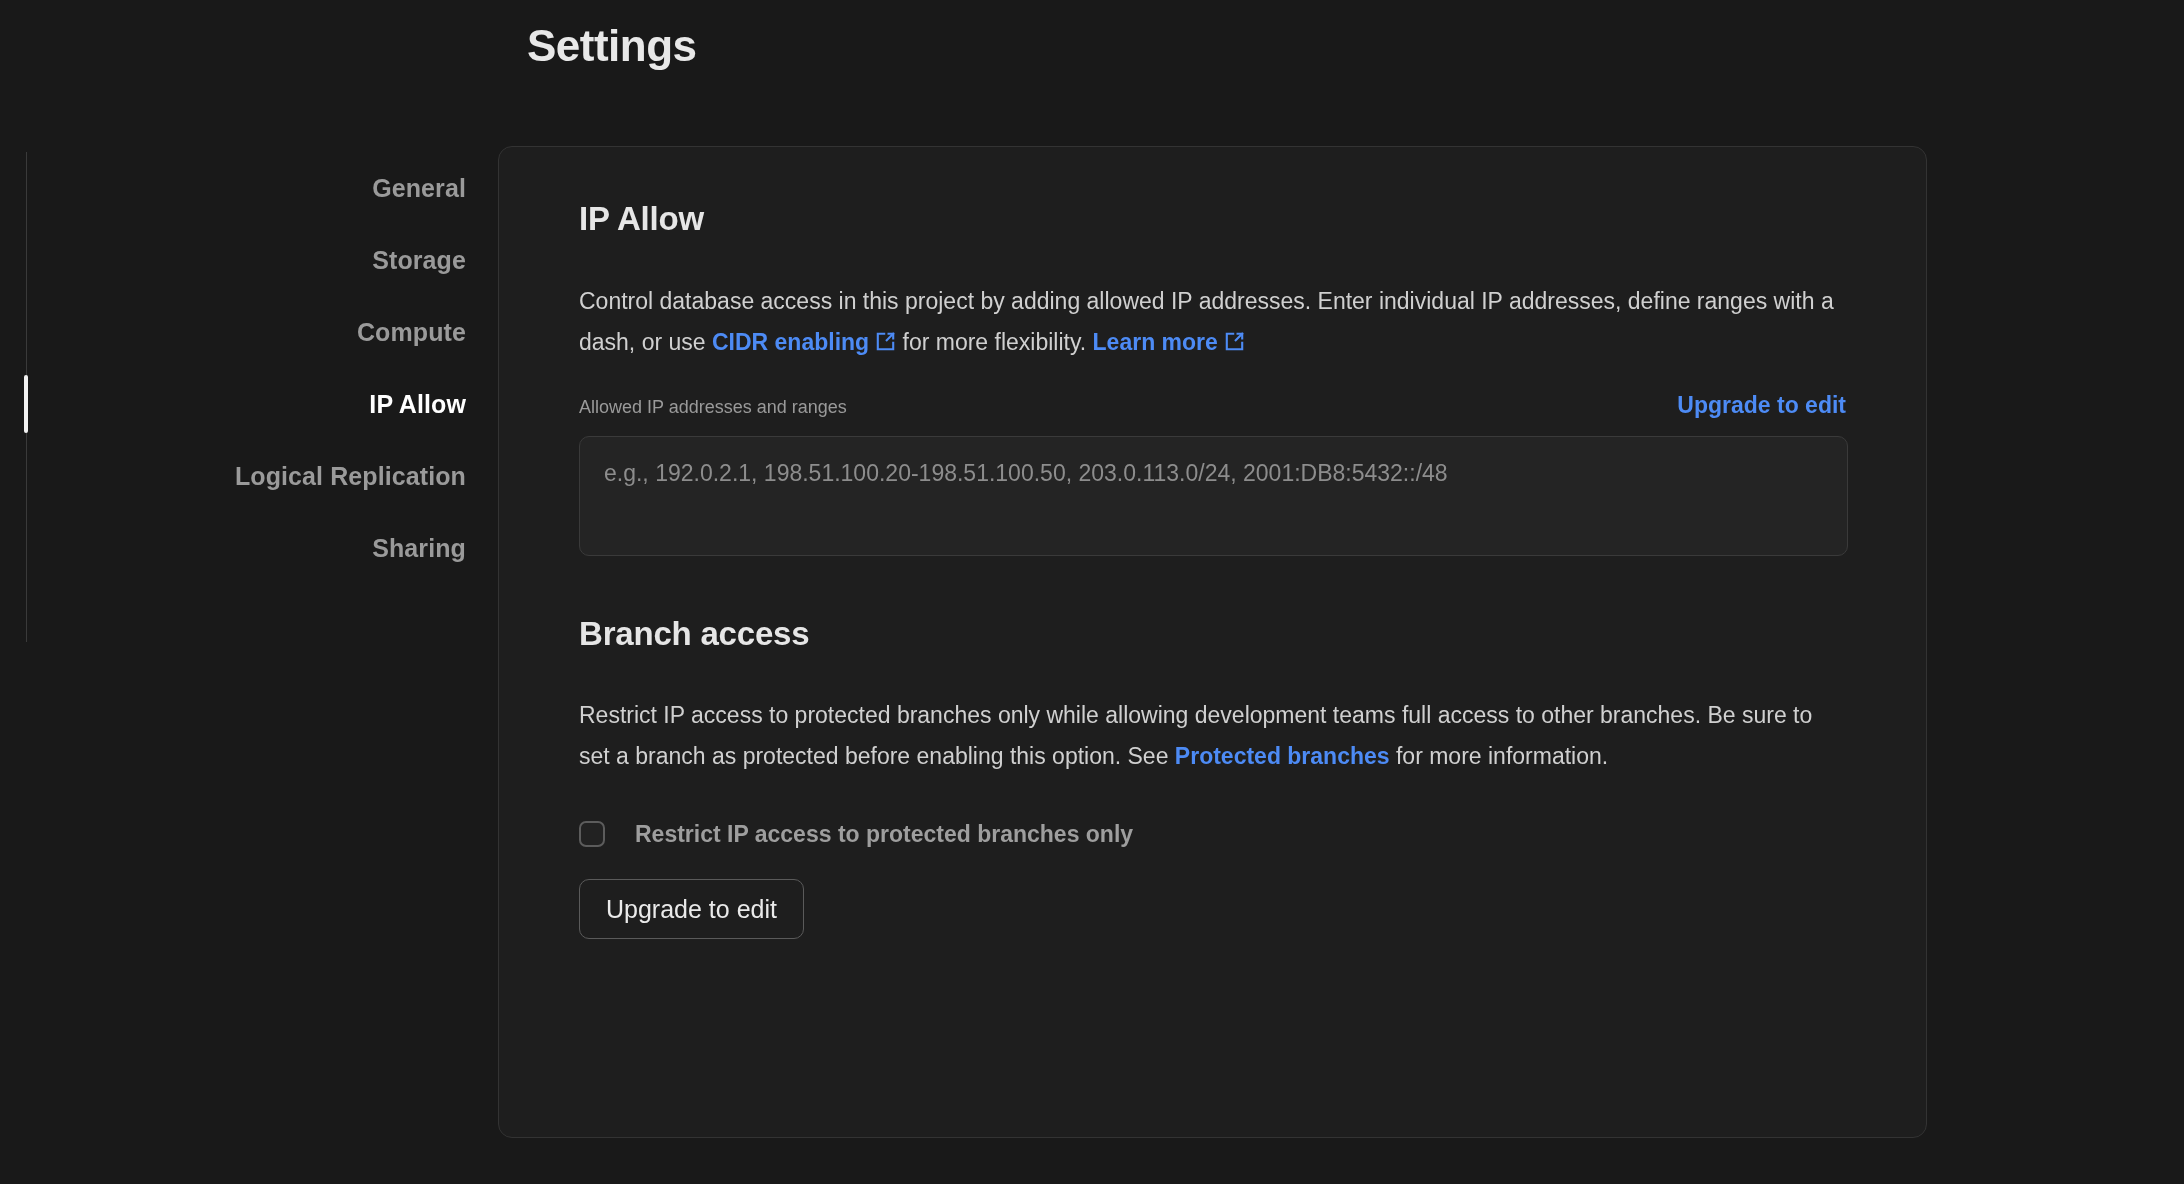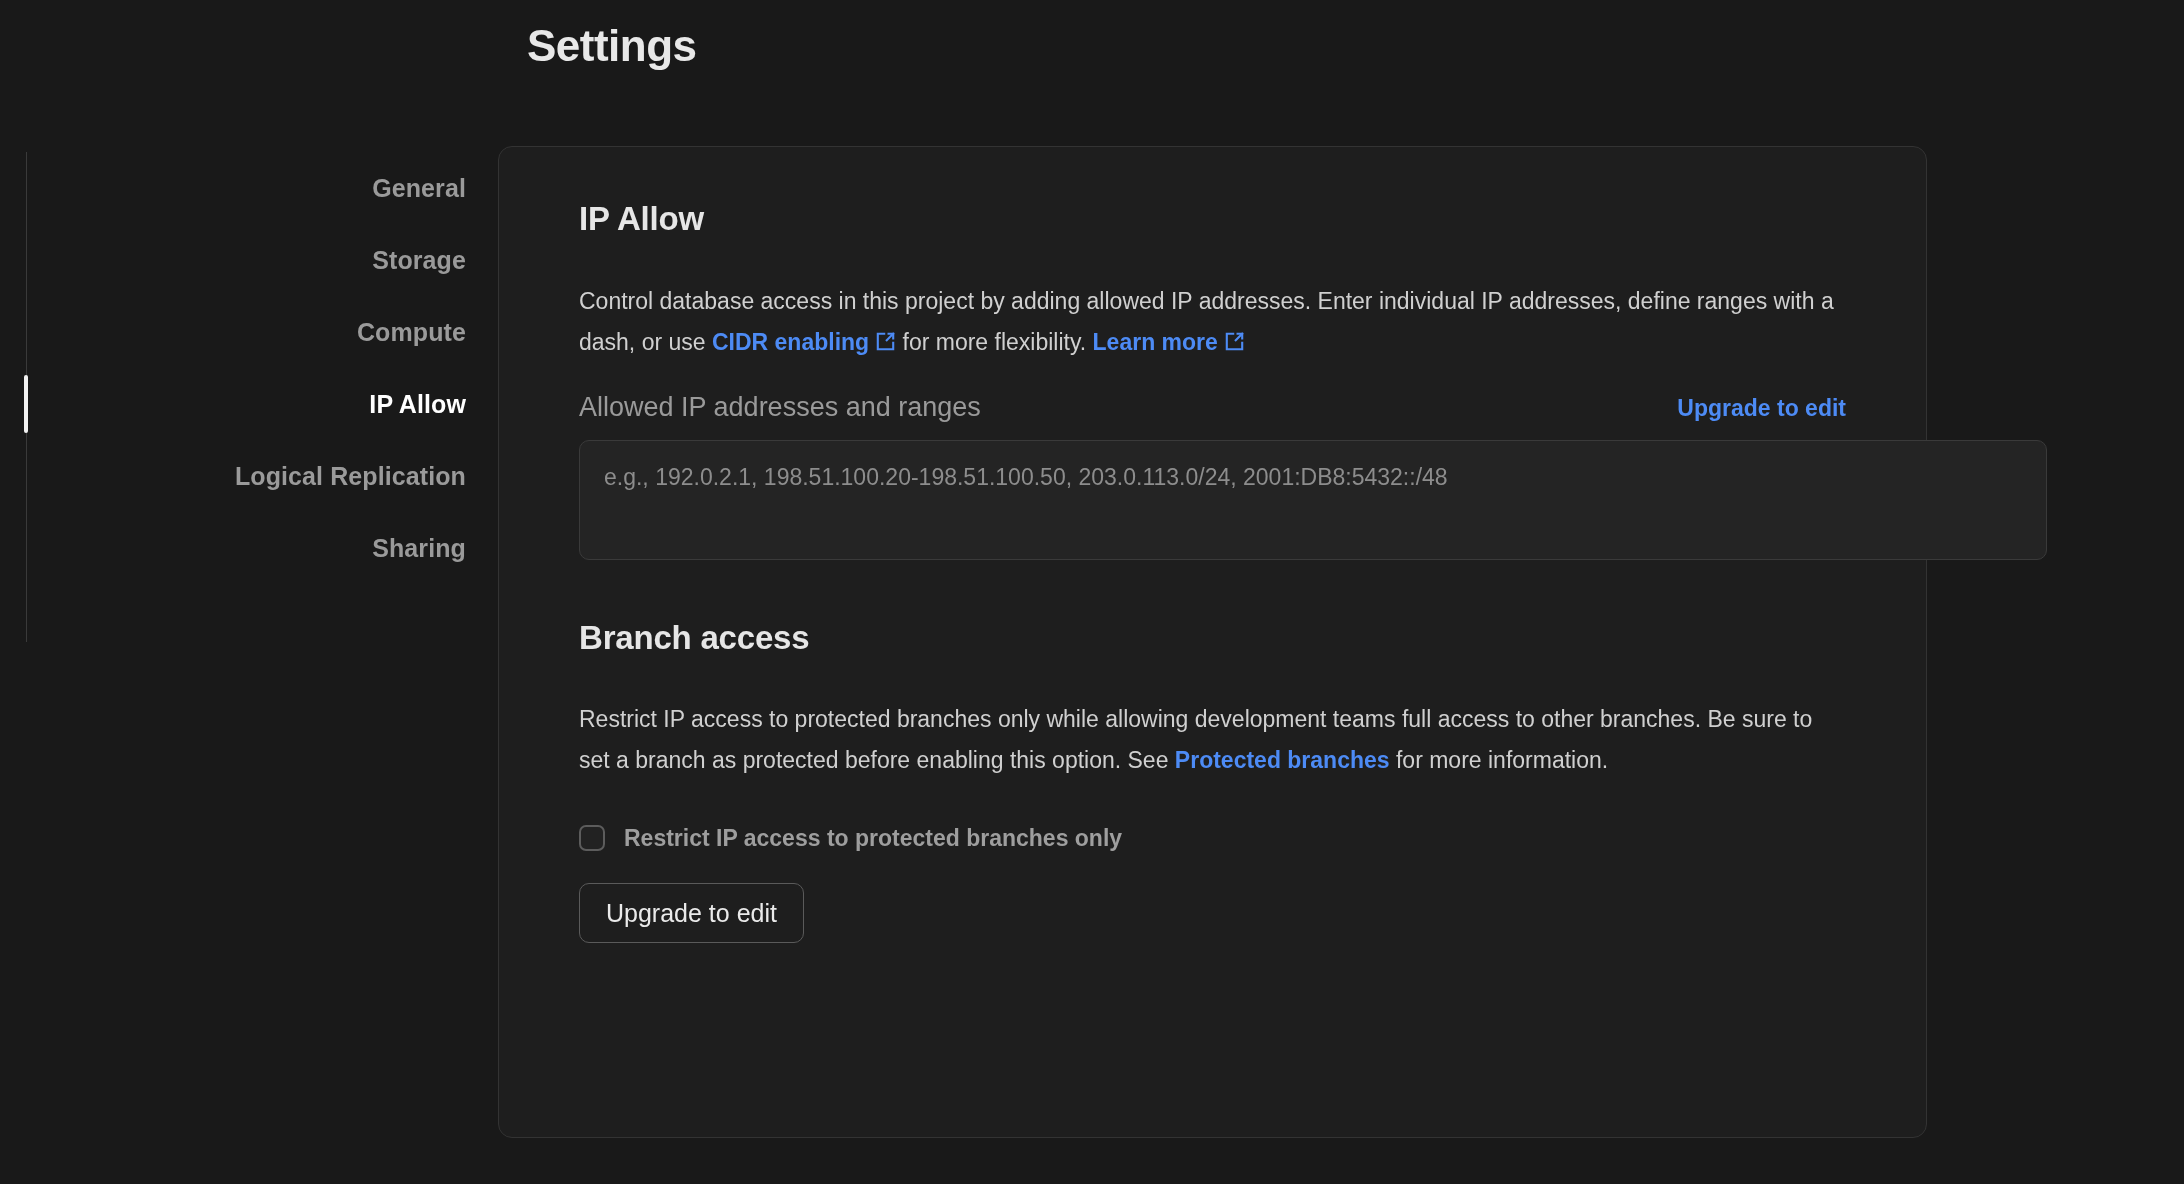--- a/index.html
+++ b/index.html
@@ -148,37 +148,37 @@
   .ext-icon svg{display:block;}
 
   
   .field-row{
     display:flex;
     align-items:baseline;
     justify-content:space-between;
     margin-top:31px;
   }
   .field-label{
-    font-size:27px;
+    font-size:18px;
     color:var(--text-muted);
     line-height:1;
   }
   .upgrade-link{
     font-size:23px;
     font-weight:700;
     color:var(--link);
     text-decoration:none;
     cursor:pointer;
     line-height:1;
   }
 
   .ip-textarea{
     display:block;
     margin-top:19px;
-    width:1468px;
+    width:1269px;
     height:120px;
     background:var(--field-bg);
     border:1px solid var(--field-border);
     border-radius:10px;
     padding:23px 24px;
     font-family:"Liberation Sans", sans-serif;
     font-size:23px;
     color:var(--text-secondary);
     resize:none;
     outline:none;
@@ -195,21 +195,21 @@
   }
 
   h2.section-title.branch{
     margin-top:58px;
   }
 
   .checkbox-row{
     display:flex;
     align-items:center;
     margin-top:44px;
-    gap:19px;
+    gap:30px;
   }
   .checkbox{
     width:26px;
     height:26px;
     border:2px solid #5c5c5c;
     border-radius:7px;
     background:#222222;
     flex:0 0 auto;
     cursor:pointer;
   }

